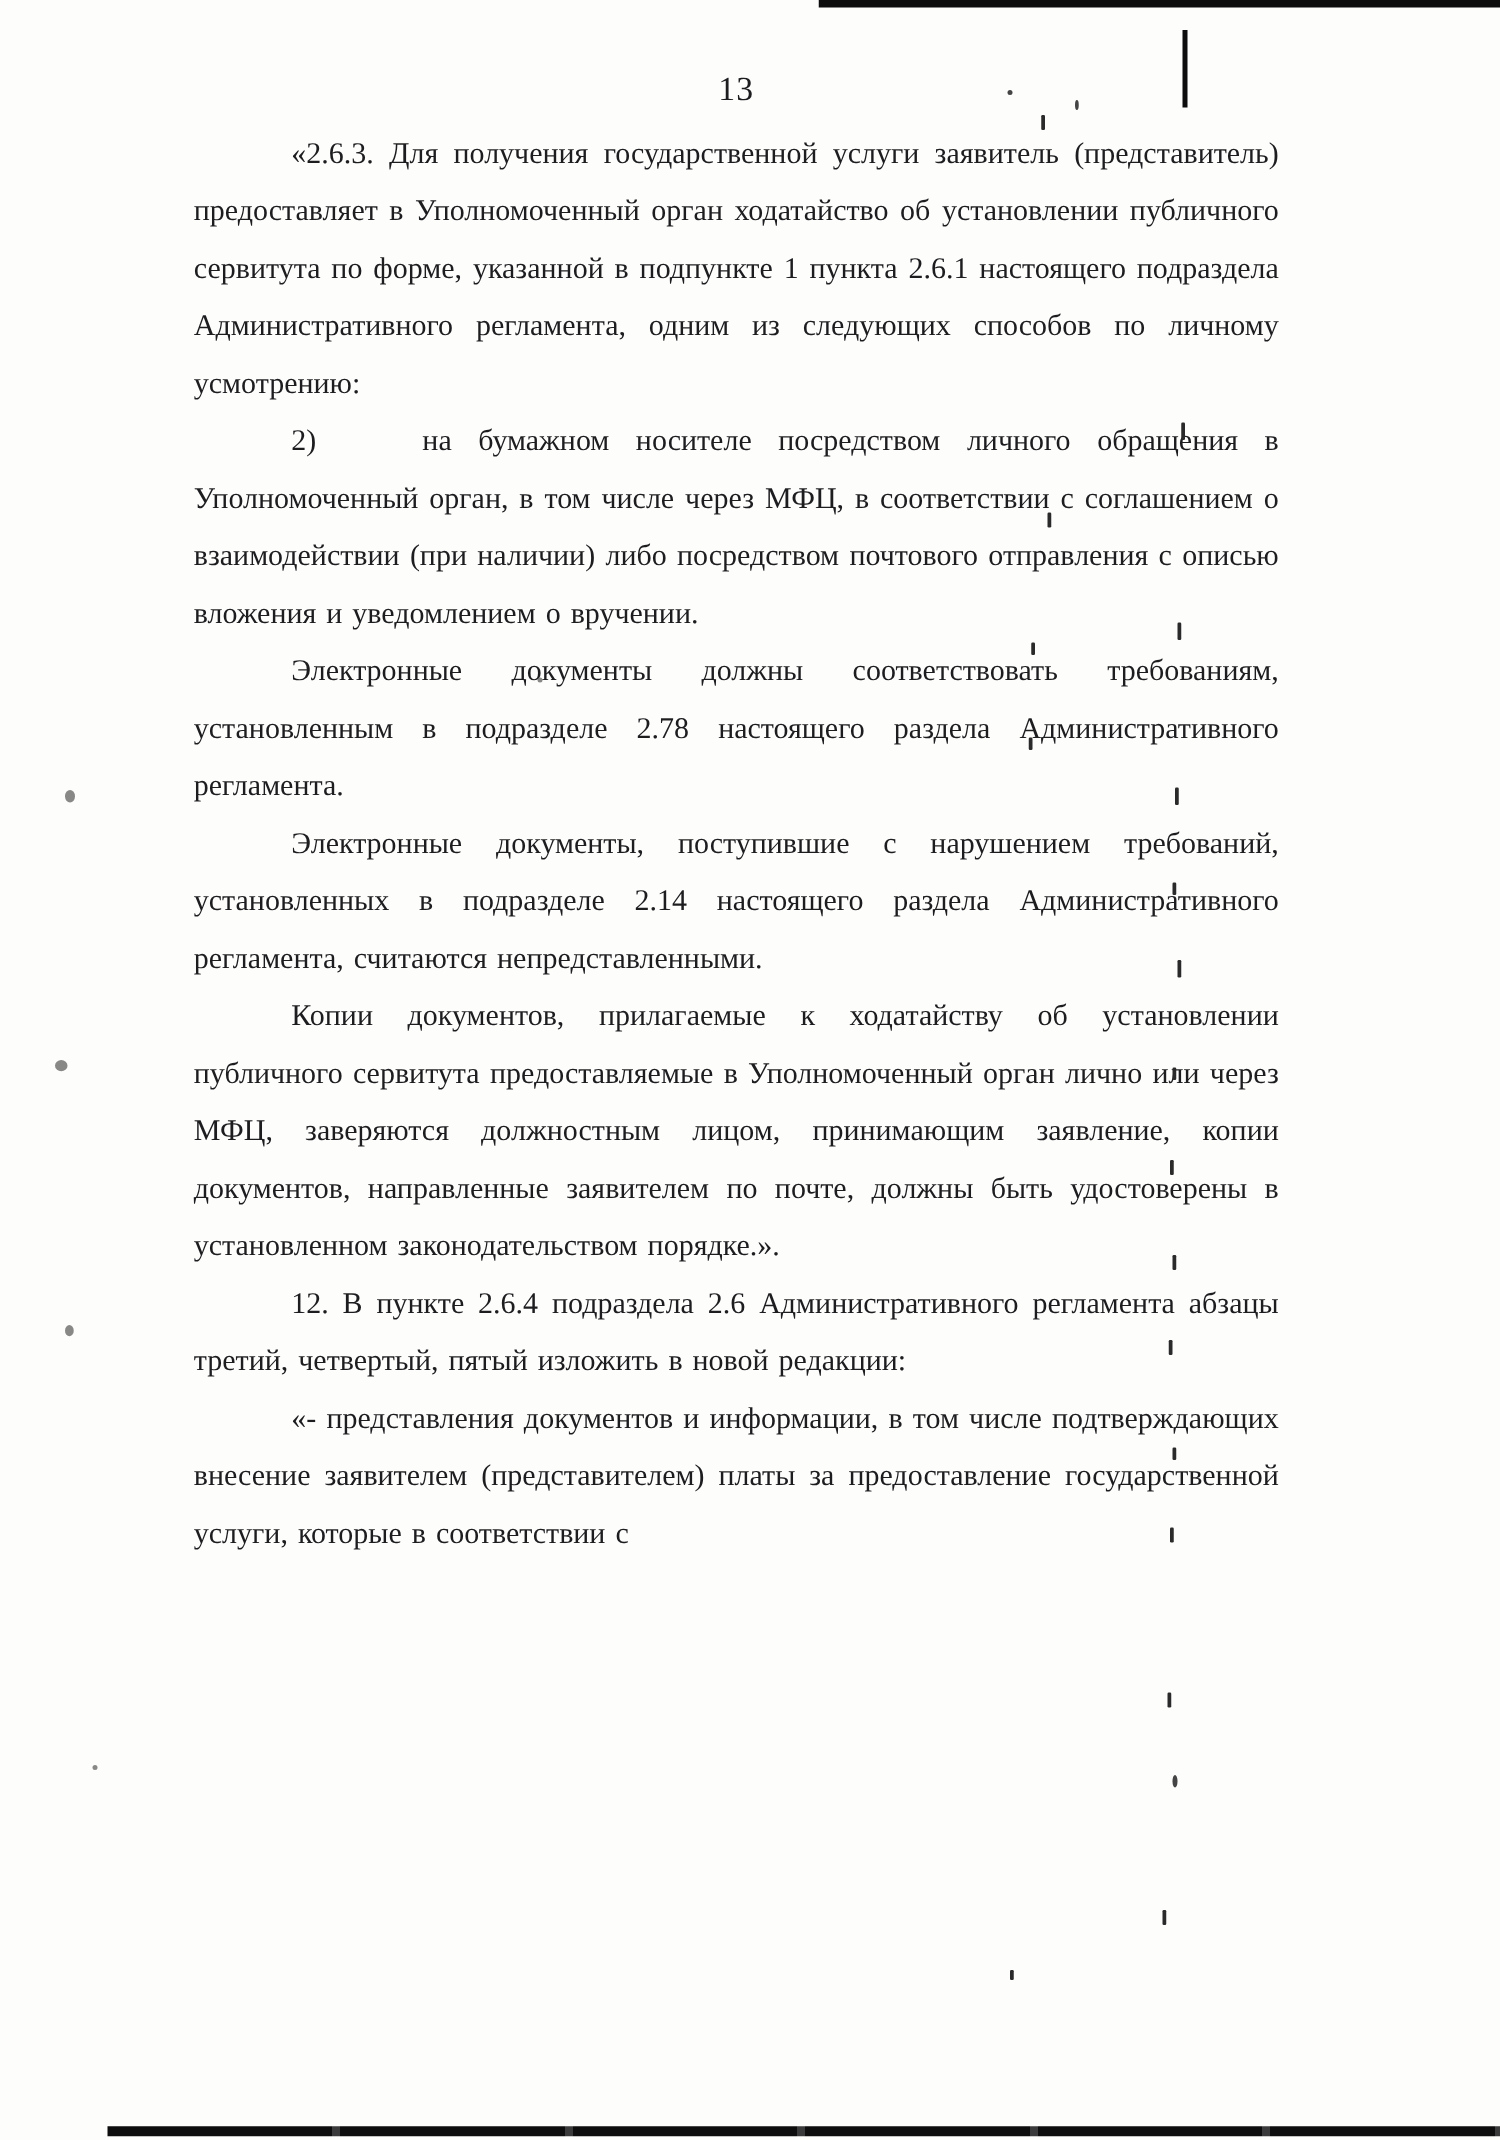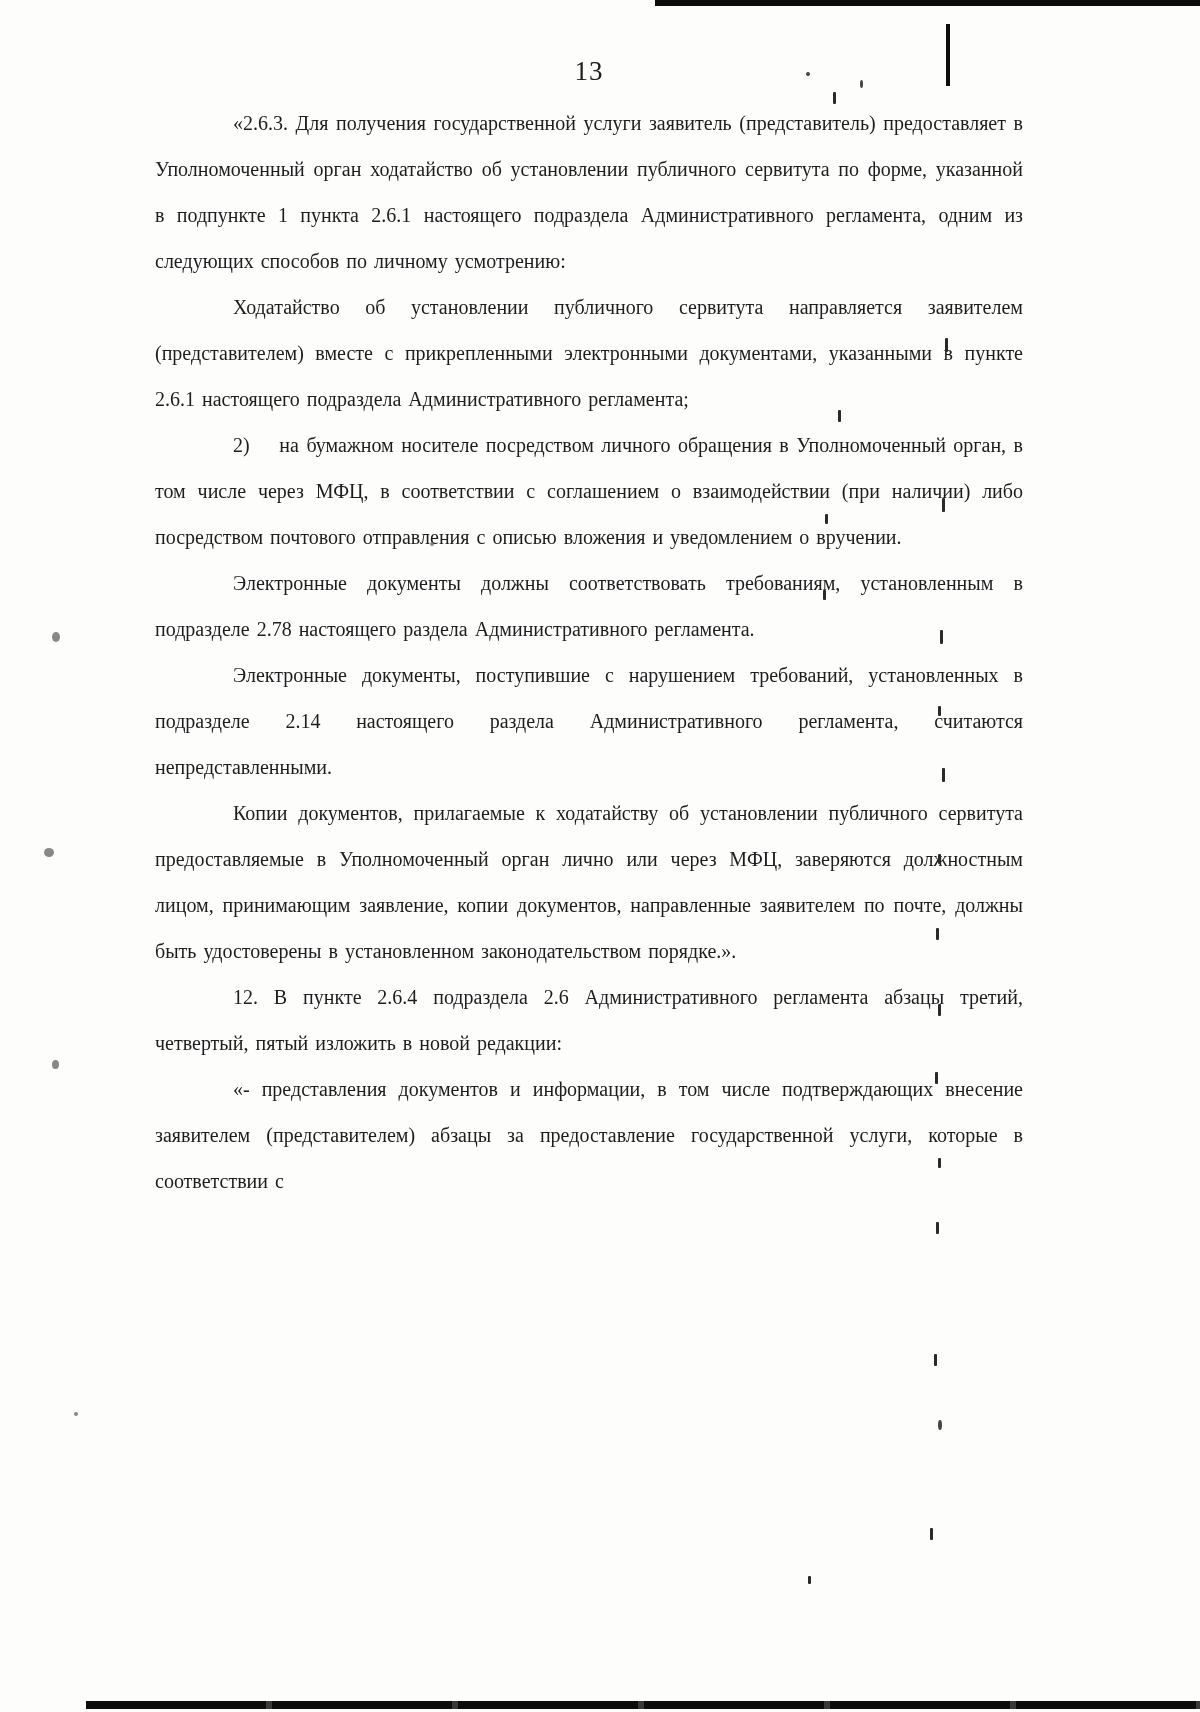--- a/index.html
+++ b/index.html
@@ -26,21 +26,21 @@
     letter-spacing: 1px;
     color: #1d1d20;
   }
   .textblock {
     position: absolute;
     top: 100px;
     left: 155px;
     width: 868px;
   }
   p.para {
-    font-size: 20px;
+    font-size: 24px;
     line-height: 46px;
     text-align: justify;
     text-align-last: left;
     text-indent: 78px;
     color: #1d1d20;
     word-spacing: 2px;
   }
   
   .artifact { position: absolute; background: #0d0d0d; }
   .top-line { left: 655px; top: 0; width: 545px; height: 6px; }
@@ -53,27 +53,26 @@
 </style>
 </head>
 <body>
 
 <div class="page">
 
   <div class="page-number">13</div>
 
   <div class="textblock">
     <p class="para">«2.6.3. Для получения государственной услуги заявитель (представитель) предоставляет в Уполномоченный орган ходатайство об установлении публичного сервитута по форме, указанной в подпункте 1 пункта 2.6.1 настоящего подраздела Административного регламента, одним из следующих способов по личному усмотрению:</p>
-    <p class="para">Ходатайство об установлении публичного сервитута направляется заявителем (представителем) вместе с прикрепленными электронными документами, указанными в пункте 2.6.1 настоящего подраздела Административного регламента;</p>
     <p class="para">2)&nbsp;&nbsp;&nbsp;&nbsp;на бумажном носителе посредством личного обращения в Уполномоченный орган, в том числе через МФЦ, в соответствии с соглашением о взаимодействии (при наличии) либо посредством почтового отправления с описью вложения и уведомлением о вручении.</p>
     <p class="para">Электронные документы должны соответствовать требованиям, установленным в подразделе 2.78 настоящего раздела Административного регламента.</p>
     <p class="para">Электронные документы, поступившие с нарушением требований, установленных в подразделе 2.14 настоящего раздела Административного регламента, считаются непредставленными.</p>
     <p class="para">Копии документов, прилагаемые к ходатайству об установлении публичного сервитута предоставляемые в Уполномоченный орган лично или через МФЦ, заверяются должностным лицом, принимающим заявление, копии документов, направленные заявителем по почте, должны быть удостоверены в установленном законодательством порядке.».</p>
     <p class="para">12. В пункте 2.6.4 подраздела 2.6 Административного регламента абзацы третий, четвертый, пятый изложить в новой редакции:</p>
-    <p class="para">«- представления документов и информации, в том числе подтверждающих внесение заявителем (представителем) абзацы за предоставление государственной услуги, которые в соответствии с</p>
+    <p class="para">«- представления документов и информации, в том числе подтверждающих внесение заявителем (представителем) платы за предоставление государственной услуги, которые в соответствии с</p>
   </div>
 
   <div class="artifact top-line"></div>
   <div class="artifact top-vline"></div>
 
   <div class="tick" style="left:833px; top:92px;  height:12px;"></div>
   <div class="tick" style="left:945px; top:338px; height:14px;"></div>
   <div class="tick" style="left:838px; top:410px; height:12px;"></div>
   <div class="tick" style="left:942px; top:498px; height:14px;"></div>
   <div class="tick" style="left:825px; top:514px; height:10px;"></div>

